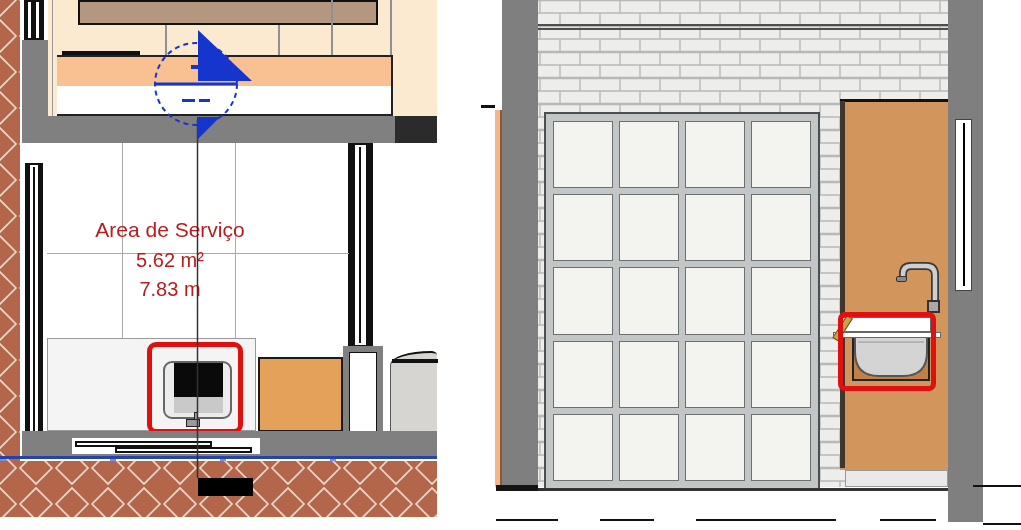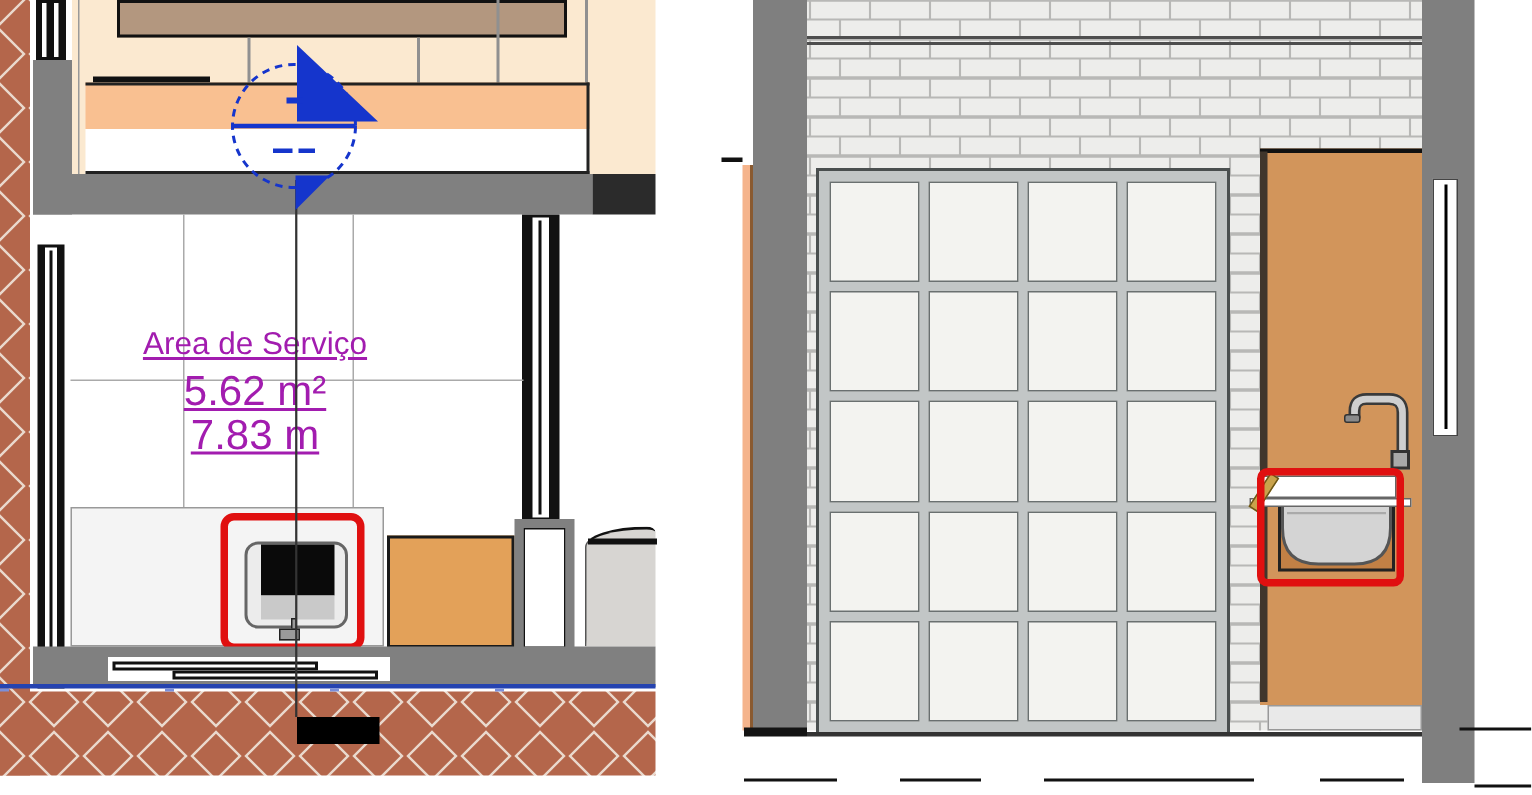--- a/index.html
+++ b/index.html
@@ -1,23 +1,23 @@
 <!DOCTYPE html>
 <html style="--selection_red: #e01010; --section_marker_blue: #1535cc; --wall_gray: #808080; --exterior_paving_terracotta: #b4664b; --cabinet_wood_tan: #d2955b; --countertop_peach: #f9c091; --kitchen_floor_cream: #fbe9d0; --boundary_blue: #2543b0;"><head>
 <meta charset="utf-8">
 <style>
   html,body{margin:0;padding:0;background:#fff;}
   #stage{position:relative;width:1021px;height:530px;background:#fff;overflow:hidden;
          font-family:"Liberation Sans",sans-serif;}
   .a{position:absolute;box-sizing:border-box;}
   .panel{position:absolute;top:0;height:530px;}
   
-  .room-text{color:#a21caf;text-align:center;text-decoration:underline;}
+  .room-text{color:#b91c1c;text-align:center;}
   .room-name{font-size:21px;line-height:32px;}
-  .room-val{font-size:28px;line-height:29px;}
+  .room-val{font-size:20px;line-height:29px;}
   
   .sel-box{border:5px solid var(--selection_red,#e01010);border-radius:9px;background:transparent;}
   
   #gb-window{display:grid;grid-template-columns:repeat(4,1fr);grid-template-rows:repeat(5,1fr);
              gap:6px;padding:7px;background:#c2c6c6;border:2px solid #4a4f4f;}
   #gb-window .pane{background:#f3f3f0;border:1px solid #6a7070;}
   .dash{background:#111;height:2px;}
 </style>
 </head>
 <body>

